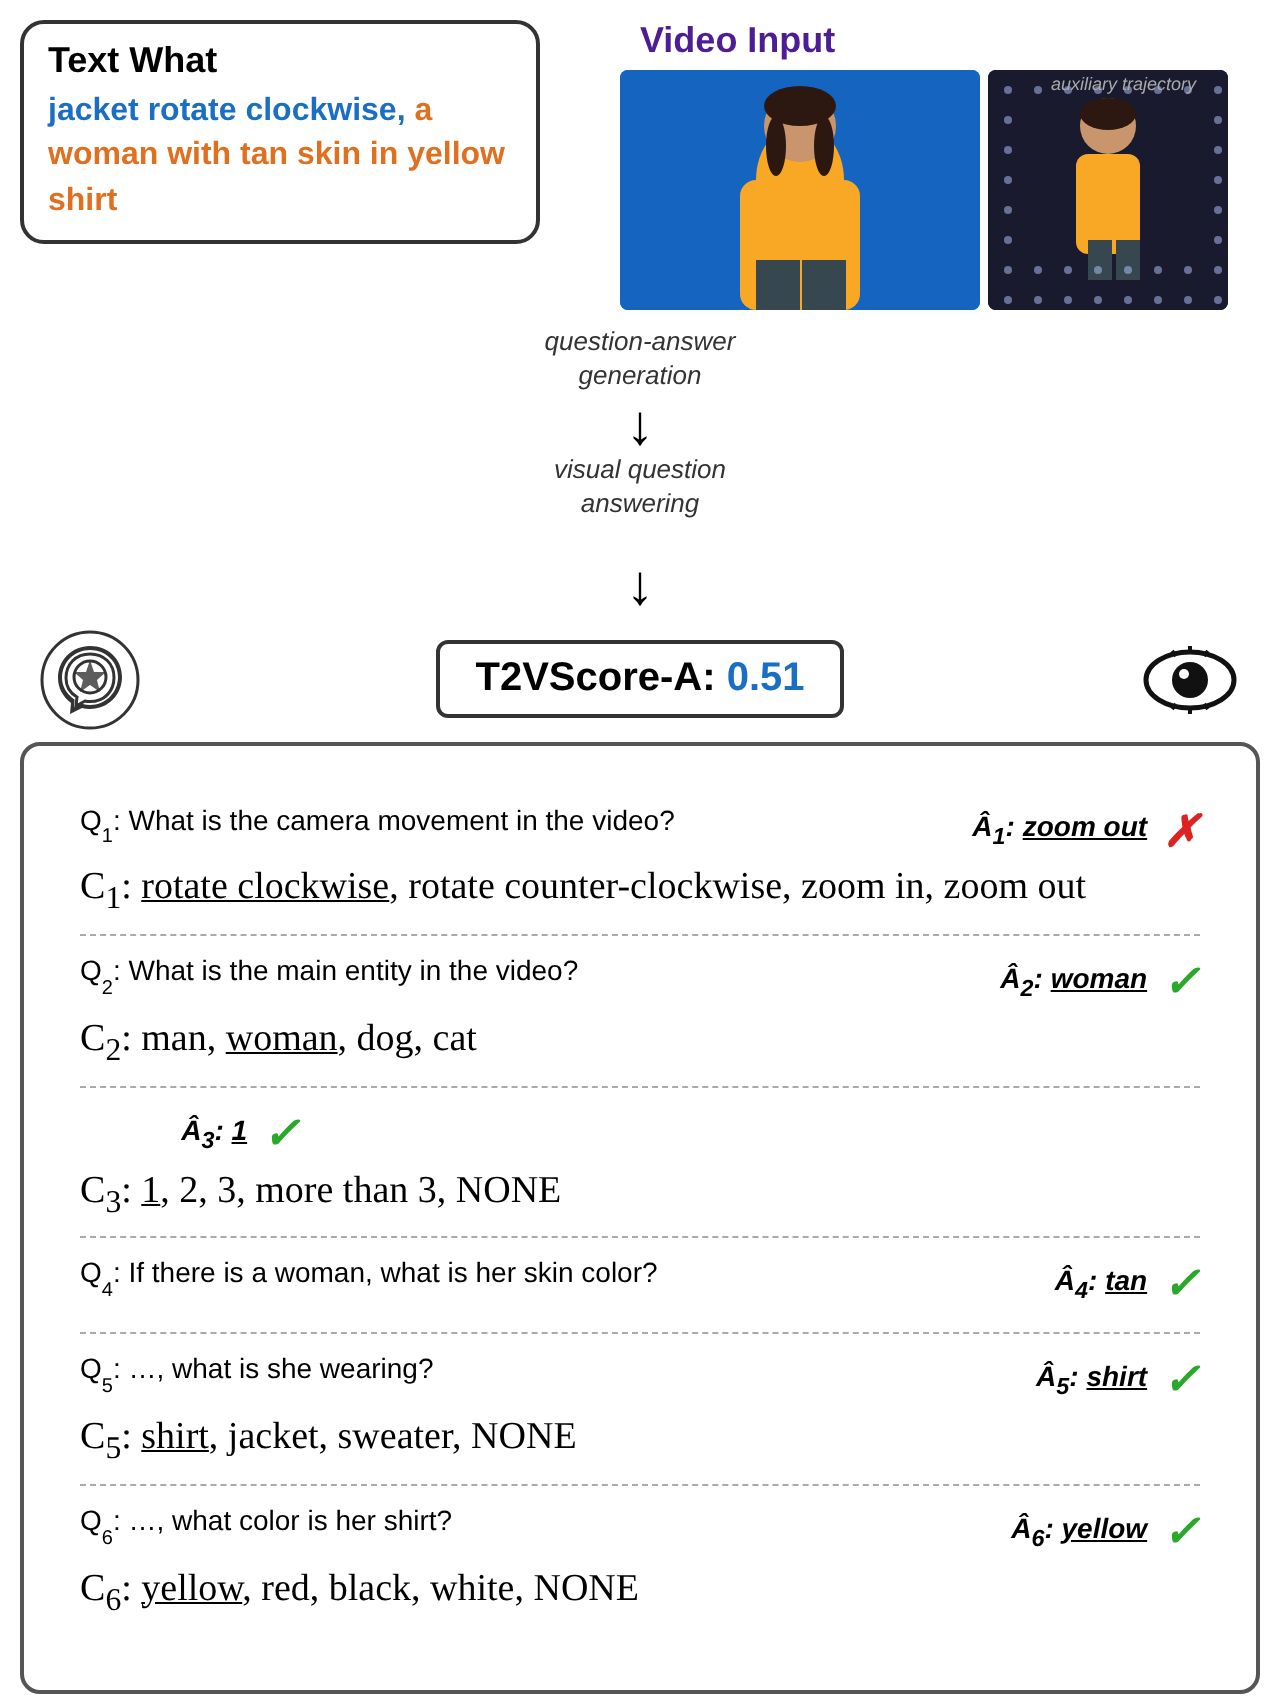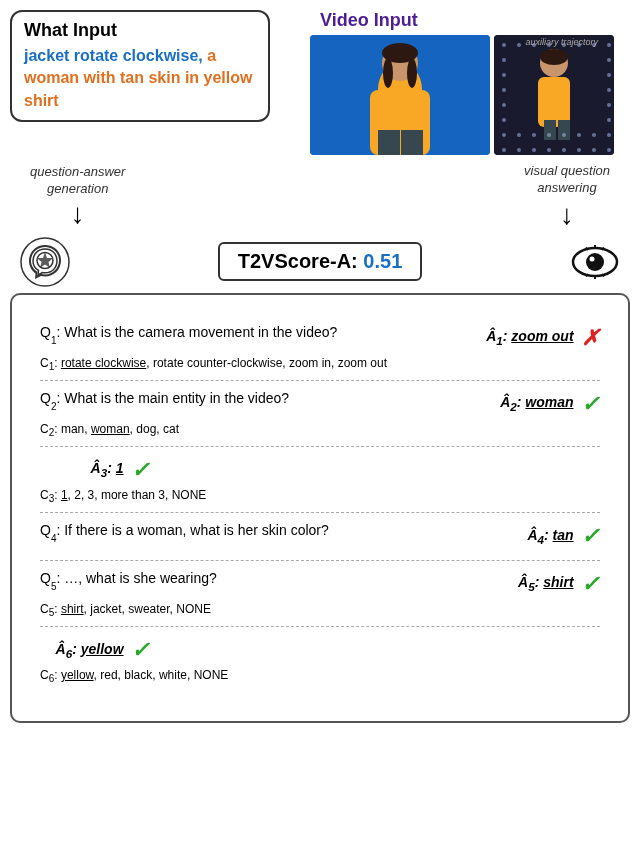--- a/index.html
+++ b/index.html
@@ -97,39 +97,39 @@
       position: absolute;
       top: 2px;
       right: 16px;
       font-size: 9px;
       color: #aaa;
       font-style: italic;
     }
 
     .arrow-section {
       display: flex;
-      flex-direction: row;
+      flex-direction: column;
       justify-content: space-between;
       align-items: center;
       margin: 8px 0;
       padding: 0 20px;
     }
 
     .arrow-left {
       display: flex;
       flex-direction: column;
       align-items: center;
       gap: 2px;
     }
 
     .arrow-right {
       display: flex;
       flex-direction: column;
       align-items: center;
-      gap: 4px;
+      gap: 18px;
     }
 
     .arrow-text {
       font-size: 13px;
       font-style: italic;
       color: #333;
       text-align: center;
       line-height: 1.3;
     }
 
@@ -218,42 +218,43 @@
       font-weight: bold;
     }
 
     .cross-mark {
       color: #dd2222;
       font-size: 22px;
       font-weight: bold;
     }
 
     .choices-line {
-      font-size: 12px;
+      font-size: 19px;
       color: #000;
       margin-top: 2px;
+      font-family: Liberation Serif, serif;
     }
 
     .underline { text-decoration: underline; }
 
     .divider {
       border: none;
       border-top: 1px dashed #aaa;
       margin: 8px 0;
     }
 
     .subscript { font-size: 10px; position: relative; top: 3px; }
   </style>
 </head>
 <body>
 
 <div class="top-section">
 
   <div class="text-input-box">
-    <div class="text-input-label">What Input</div>
+    <div class="text-input-label">Text What</div>
     <div class="text-input-content">
       <span class="color-blue">jacket rotate clockwise,</span><span class="color-orange"> a woman with tan skin in yellow shirt</span>
     </div>
   </div>
 
   <div class="video-input-box">
     <div class="video-input-label">Video Input</div>
     <div class="video-frames">
 
       <div class="video-frame-main">
@@ -443,20 +444,23 @@
       </div>
     </div>
     <div class="choices-line">
       C<sub>5</sub>: <span class="underline">shirt</span>, jacket, sweater, NONE
     </div>
   </div>
   <hr class="divider">
 
   <div class="qa-row">
     <div class="qa-line">
+      <div class="qa-left">
+        Q<sub class="subscript">6</sub>: …, what color is her shirt?
+      </div>
       <div class="qa-right">
         <span class="answer-text">Â<sub>6</sub>: <span class="underline">yellow</span></span>
         <span class="check-mark">✓</span>
       </div>
     </div>
     <div class="choices-line">
       C<sub>6</sub>: <span class="underline">yellow</span>, red, black, white, NONE
     </div>
   </div>
 

